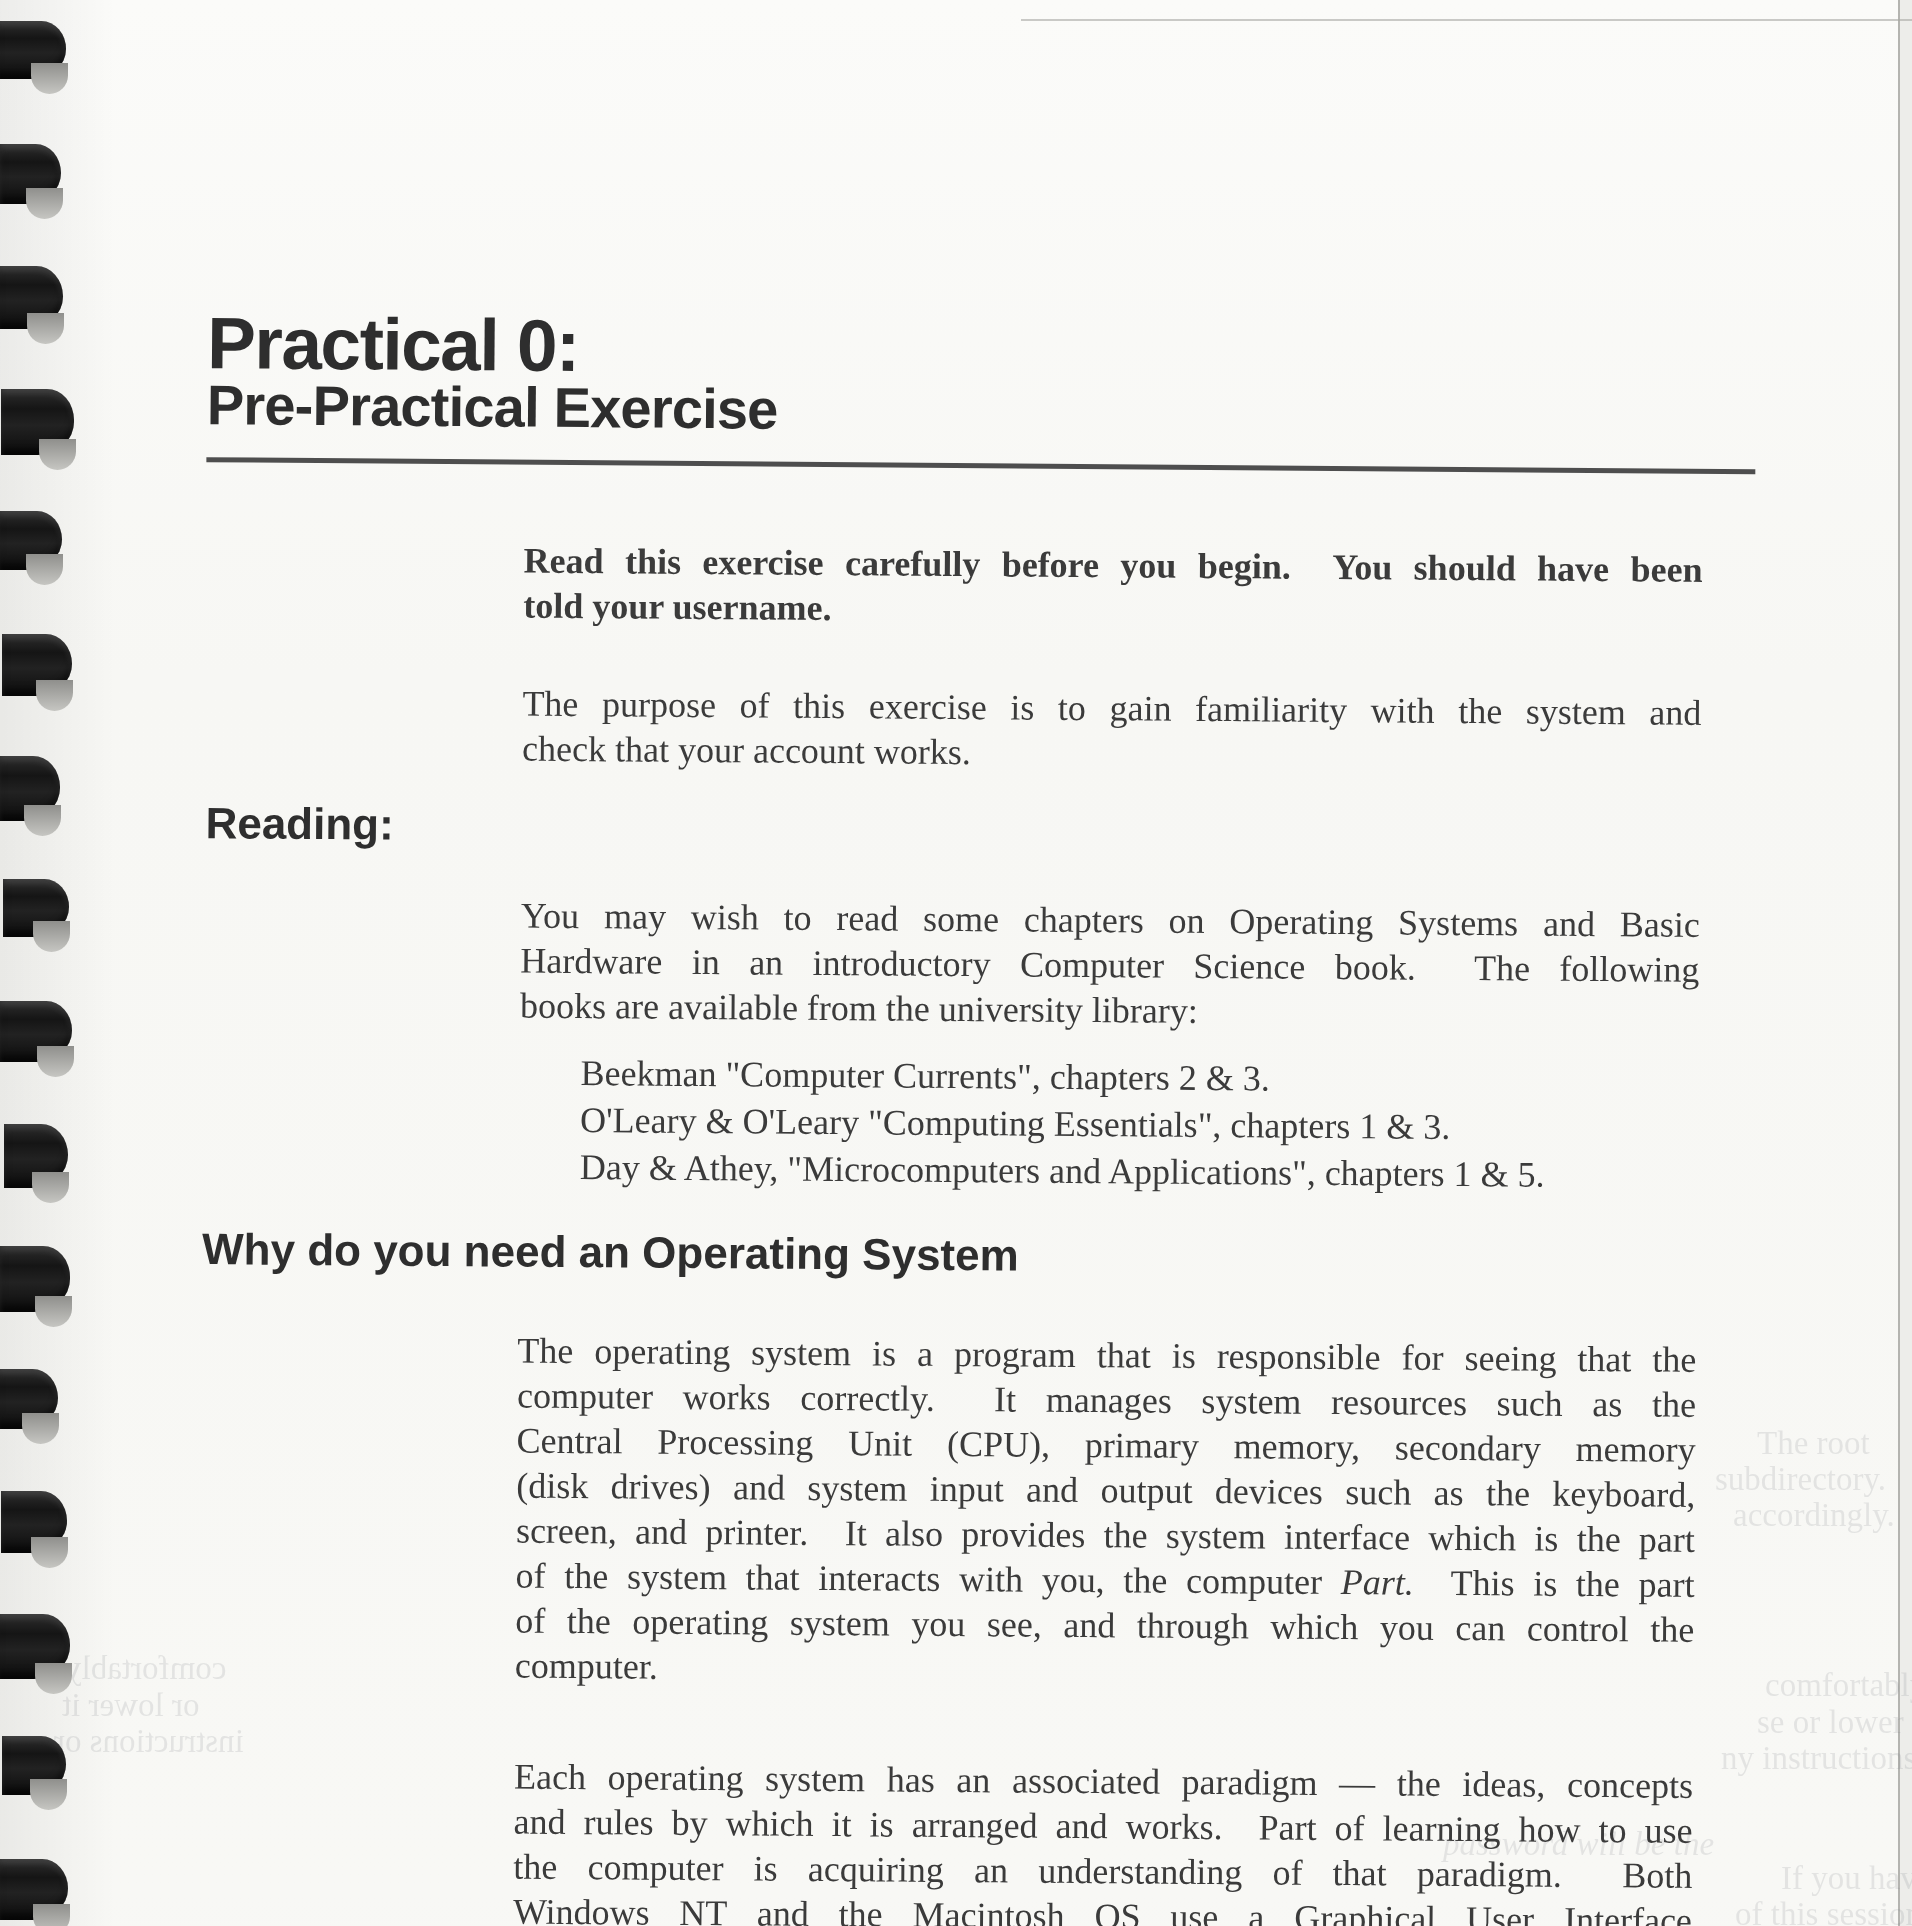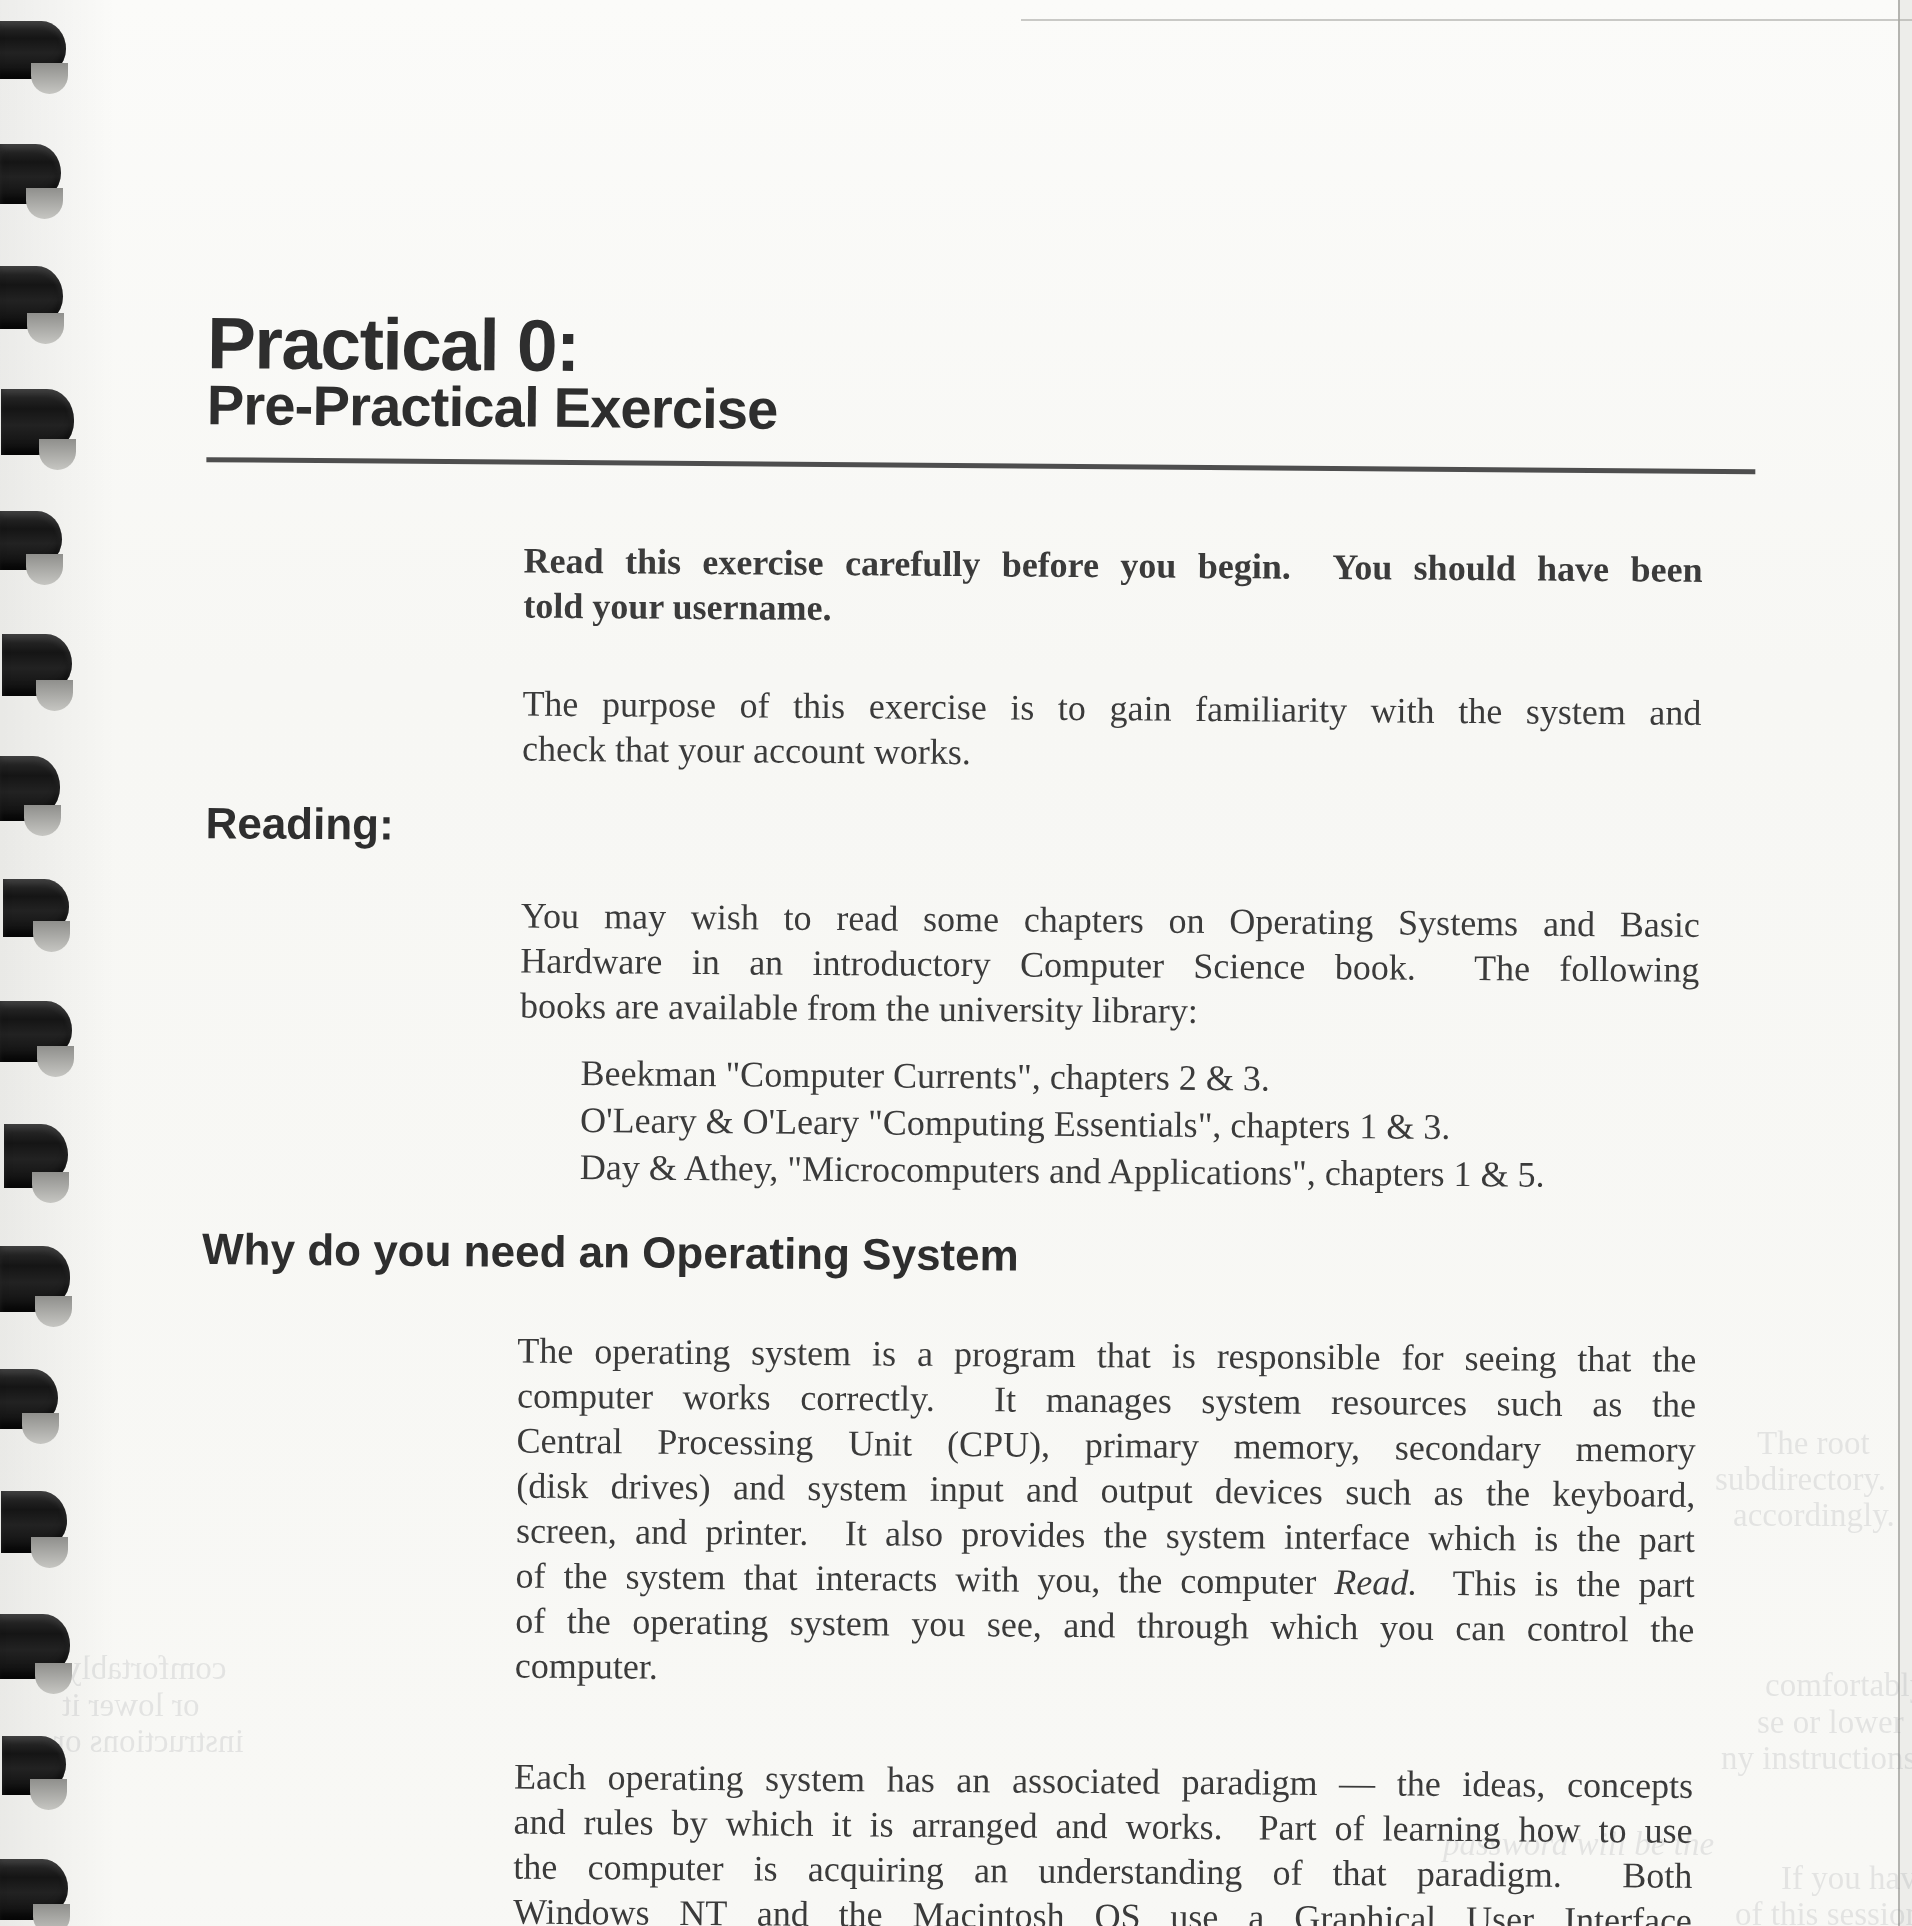--- a/index.html
+++ b/index.html
@@ -166,21 +166,21 @@
       </div>
 
     <div class="abs h-sans" id="why-h">Why do you need an Operating System</div>
 
     <div class="abs para" id="p1">
         <div class="line j">The operating system is a program that is responsible for seeing that the</div>
         <div class="line j">computer works correctly.  It manages system resources such as the</div>
         <div class="line j">Central Processing Unit (CPU), primary memory, secondary memory</div>
         <div class="line j">(disk drives) and system input and output devices such as the keyboard,</div>
         <div class="line j">screen, and printer.  It also provides the system interface which is the part</div>
-        <div class="line j">of the system that interacts with you, the computer <i>Read.</i>  This is the part</div>
+        <div class="line j">of the system that interacts with you, the computer <i>Part.</i>  This is the part</div>
         <div class="line j">of the operating system you see, and through which you can control the</div>
         <div class="line">computer.</div>
       </div>
 
     <div class="abs para" id="p2">
         <div class="line j">Each operating system has an associated paradigm — the ideas, concepts</div>
         <div class="line j">and rules by which it is arranged and works.  Part of learning how to use</div>
         <div class="line j">the computer is acquiring an understanding of that paradigm.  Both</div>
         <div class="line j">Windows NT and the Macintosh OS use a Graphical User Interface</div>
       </div>

